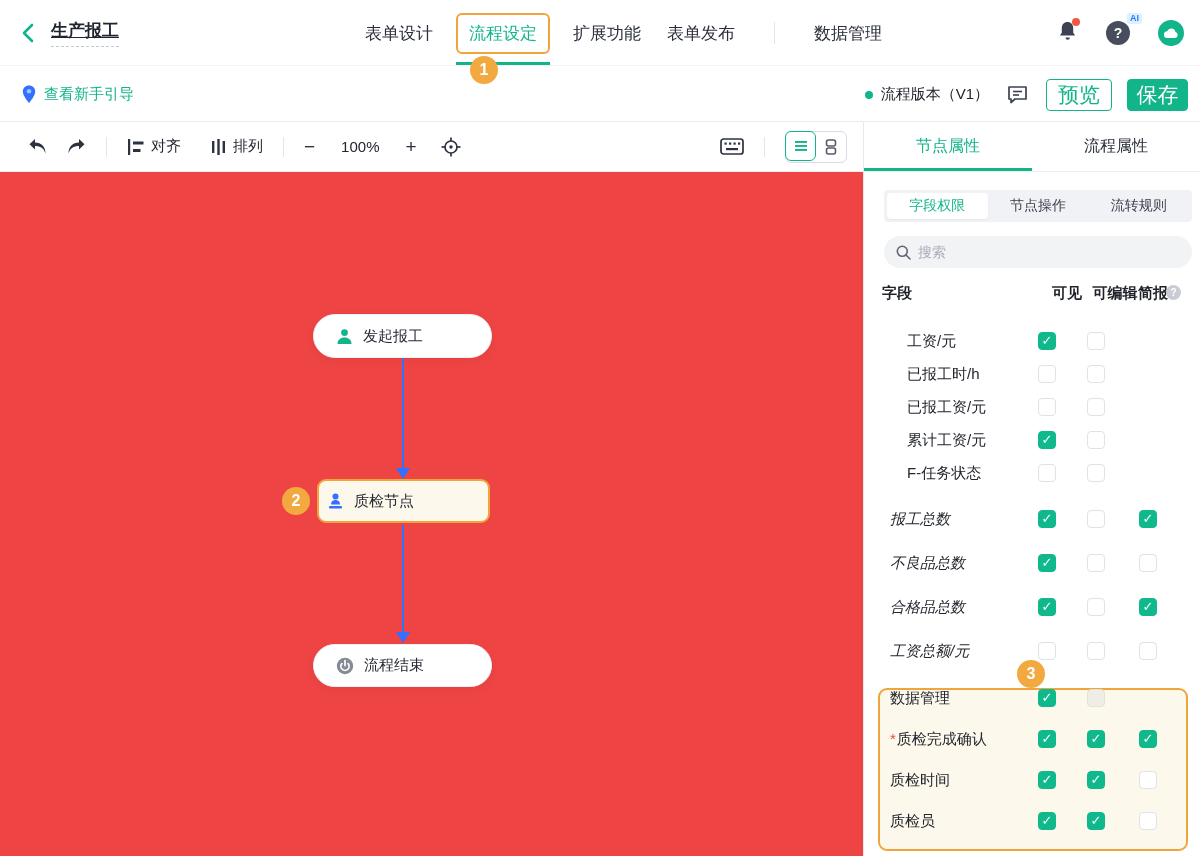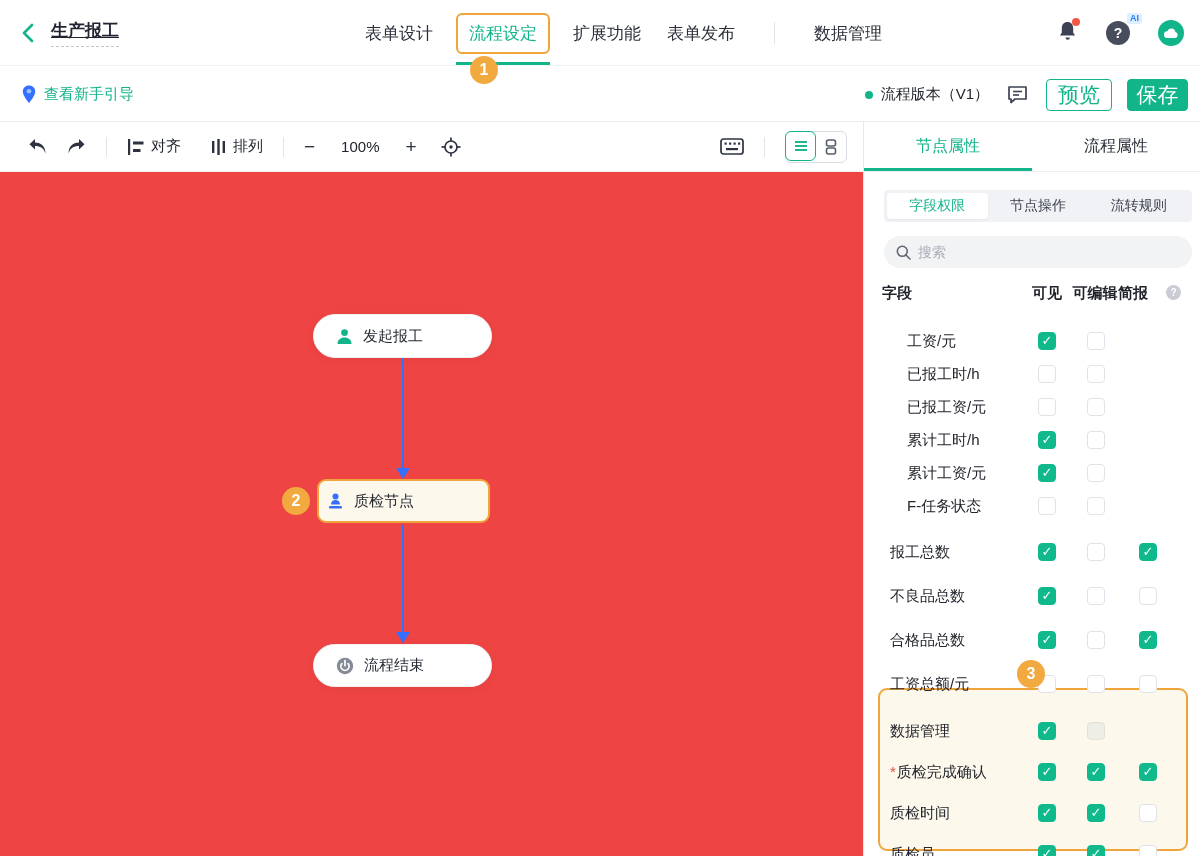--- a/index.html
+++ b/index.html
@@ -70,27 +70,27 @@
   .ptab.active::after { content:""; position:absolute; left:0; right:0; bottom:0; height:3px; background:#12b48a; }
   .subtabs { margin:18px 8px 0 20px; height:32px; background:#f0f2f5; border-radius:4px; display:flex; padding:3px; }
   .stab { flex:1; display:flex; align-items:center; justify-content:center; font-size:14px; color:#3a3f4c; cursor:pointer; border-radius:4px; }
   .stab.active { background:#fff; color:#12b48a; box-shadow:0 1px 2px rgba(31,36,48,.06); }
   .searchbox { margin:14px 8px 0 20px; height:32px; background:#f1f3f5; border-radius:16px; display:flex; align-items:center; padding:0 12px; gap:7px; }
   .searchbox input { border:none; outline:none; background:transparent; font-size:14px; color:#333; width:220px; font-family:inherit; }
   .searchbox input::placeholder { color:#a9aeb8; }
 
   .fheader { position:relative; margin-top:16px; height:18px; }
   .fh-field { position:absolute; left:18px; font-size:15px; font-weight:bold; color:#1f2329; }
-  .fh-col { position:absolute; transform:translateX(-50%); font-size:15px; font-weight:bold; color:#1f2329; white-space:nowrap; }
+  .fh-col { position:absolute; transform:translateX(-50%); font-size:15px; font-weight:bold; color:#1f2329; white-space:nowrap;margin-left:20px; }
   .fh-help { position:absolute; left:302px; top:1px; width:15px; height:15px; border-radius:50%; background:#c9ccd4; color:#fff; font-size:10px; font-weight:bold; display:flex; align-items:center; justify-content:center; }
 
   .rows { position:absolute; left:0; right:0; top:180px; z-index:1;margin-top:22px; }
   .frow { position:relative; }
   .h33 { height:33px; }
-  .h44 { height:44px; }
+  .h44 { height:44px;font-style:italic; }
   .h41 { height:41px; }
   .sp8 { height:8px; } .sp4 { height:4px; }
   .flabel { position:absolute; left:26px; top:50%; transform:translateY(-50%); font-size:15px; color:#23262e; white-space:nowrap; }
   .indent .flabel { left:43px; }
   .req { color:#e34d3b; margin-right:1px; }
   .cb { position:absolute; top:50%; margin-top:-9px; width:18px; height:18px; border-radius:4px; border:1.5px solid #dfe2e8; background:#fff; cursor:pointer; }
   .cb-v { left:174px; } .cb-e { left:223px; } .cb-b { left:275px; }
   .cb[data-state="checked"] { background:#10b98c; border-color:#10b98c; }
   .cb[data-state="checked"]::after { content:"✓"; position:absolute; left:0; right:0; top:0; color:#fff; font-size:13px; font-weight:bold; text-align:center; line-height:16px; }
   .cb[data-state="disabled"] { background:#efeee6; border-color:#e4e2d6; cursor:default; }
@@ -317,26 +317,20 @@
           <span class="cb cb-e" data-state="unchecked"></span>
 
         </div>
         <div class="frow h33 indent">
           <span class="flabel">已报工资/元</span>
           <span class="cb cb-v" data-state="unchecked"></span>
           <span class="cb cb-e" data-state="unchecked"></span>
 
         </div>
         <div class="frow h33 indent">
-          <span class="flabel">累计工时/h</span>
-          <span class="cb cb-v" data-state="checked"></span>
-          <span class="cb cb-e" data-state="unchecked"></span>
-
-        </div>
-        <div class="frow h33 indent">
           <span class="flabel">累计工资/元</span>
           <span class="cb cb-v" data-state="checked"></span>
           <span class="cb cb-e" data-state="unchecked"></span>
 
         </div>
         <div class="frow h33 indent">
           <span class="flabel">F-任务状态</span>
           <span class="cb cb-v" data-state="unchecked"></span>
           <span class="cb cb-e" data-state="unchecked"></span>
 

